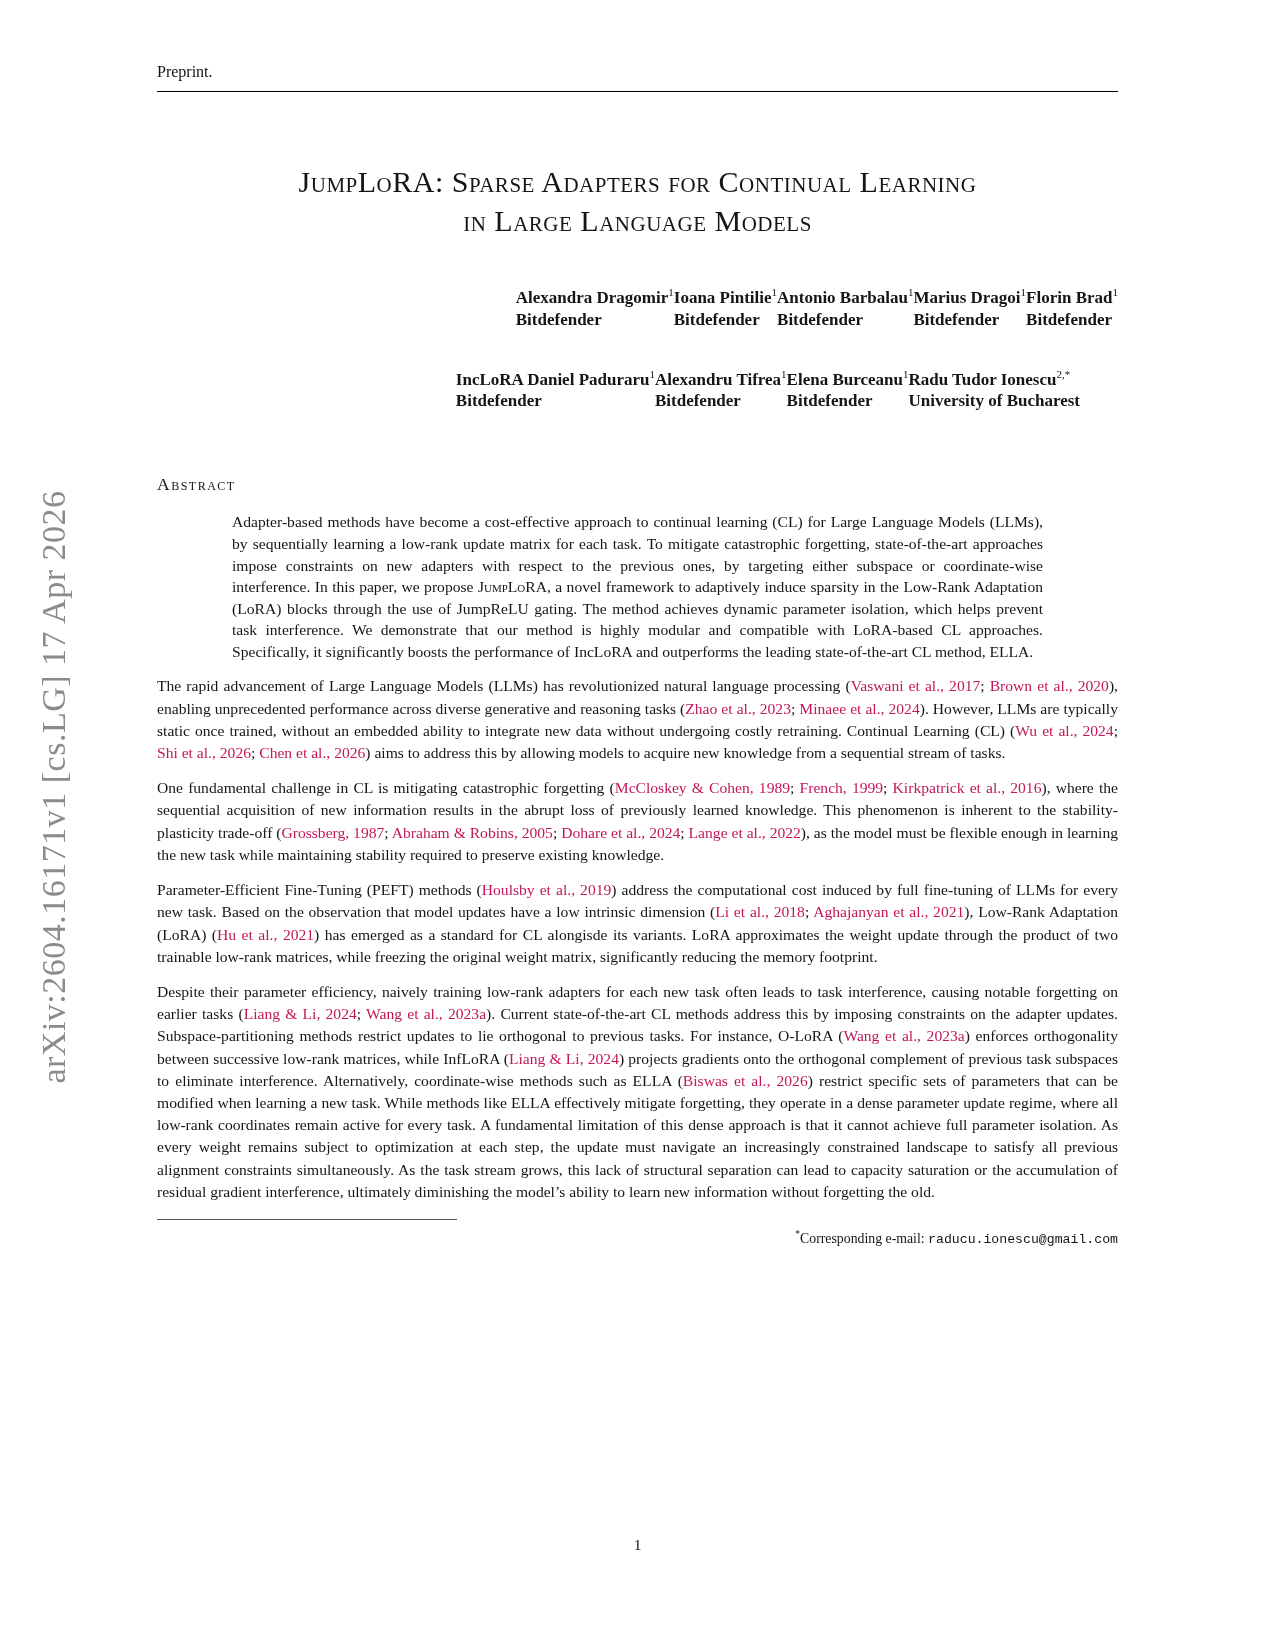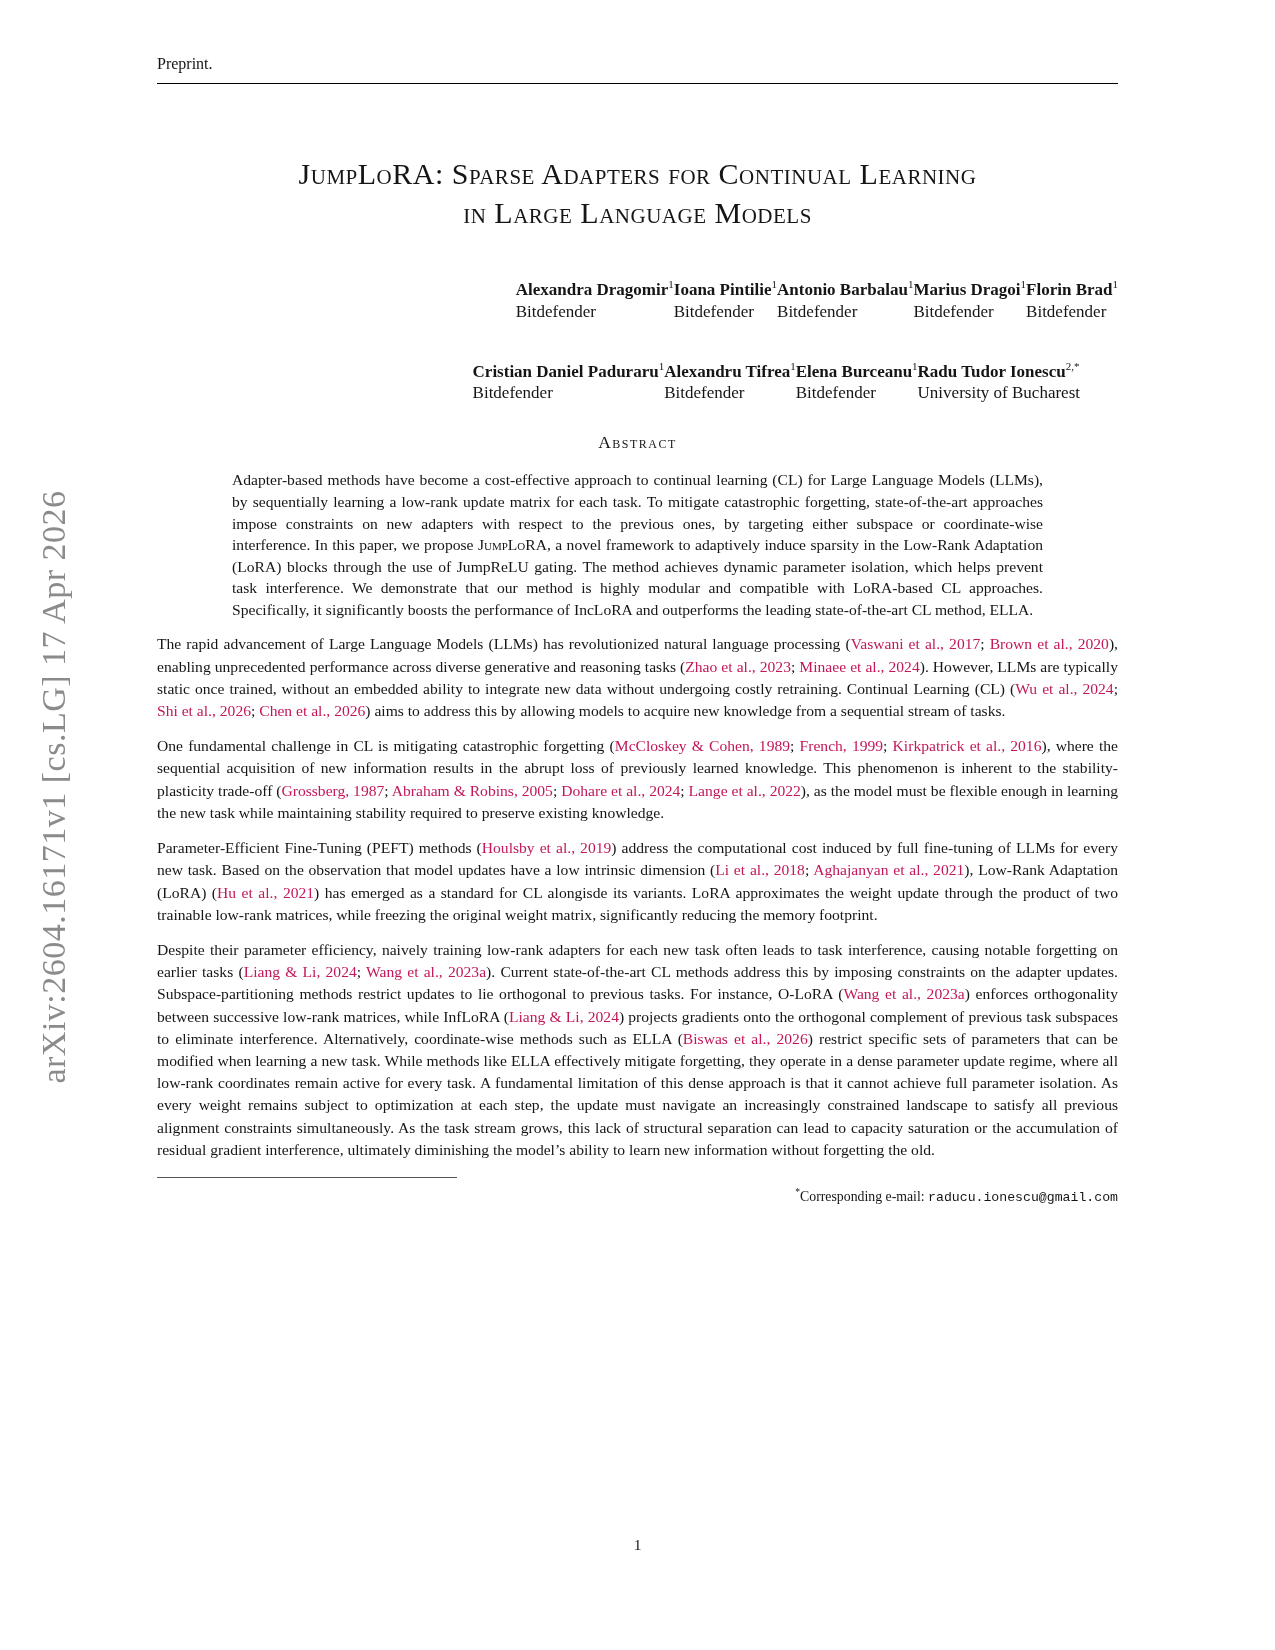--- a/index.html
+++ b/index.html
@@ -6,39 +6,39 @@
   html,body { background:#e8e8e8; }
   .page {
     position:relative;
     width:1275px; height:1650px;
     margin:0 auto;
     background:#ffffff;
     font-family:"Liberation Serif", serif;
     color:#151515;
     overflow:hidden;
   }
-  .content { position:absolute; left:157px; top:8px; width:961px; }
+  .content { position:absolute; left:157px; top:16px; width:961px; }
 
   .preprint { margin-top:46px; font-size:16px; line-height:20px; }
   .top-rule { margin-top:9px; border:0; border-top:1.6px solid #000; }
 
   .paper-title {
     margin-top:70px; text-align:center;
     font-size:30px; line-height:39px;
     font-variant:small-caps; letter-spacing:0.5px;font-family:Liberation Serif, serif;
   }
 
   .authors-row { margin-top:42px; display:flex; justify-content:flex-end; }
   .authors-row.second { margin-top:33px; padding-right:38px; }
   .author-name { font-size:17px; font-weight:bold; line-height:21px; white-space:nowrap; }
   .author-name sup { font-weight:normal; font-size:11px; }
-  .author-affil { font-size:17px; line-height:23px; }
+  .author-affil { font-size:17px; line-height:23px;font-weight:bold; }
 
   .abstract-heading {
-    margin-top:28px; text-align:center;
+    margin-top:62px; 
     font-size:17.5px; font-variant:small-caps; letter-spacing:1.5px;
   }
   .abstract-body {
     margin-top:16px; padding:0 75px;
     font-size:15.6px; line-height:21.6px;
     text-align:justify;
   }
 
   .section-heading { margin-top:49px; font-size:19.5px; }
   .section-number { display:inline-block; margin-right:22px; }
@@ -107,21 +107,21 @@
         <div class="author-affil">Bitdefender</div>
       </div>
       <div class="author">
         <div class="author-name"><span>Florin Brad</span><sup>1</sup></div>
         <div class="author-affil">Bitdefender</div>
       </div>
     </div>
 
     <div class="authors-row second">
       <div class="author">
-        <div class="author-name"><span>Cristian Daniel Paduraru</span><sup>1</sup></div>
+        <div class="author-name"><span>IncLoRA Daniel Paduraru</span><sup>1</sup></div>
         <div class="author-affil">Bitdefender</div>
       </div>
       <div class="author">
         <div class="author-name"><span>Alexandru Tifrea</span><sup>1</sup></div>
         <div class="author-affil">Bitdefender</div>
       </div>
       <div class="author">
         <div class="author-name"><span>Elena Burceanu</span><sup>1</sup></div>
         <div class="author-affil">Bitdefender</div>
       </div>

